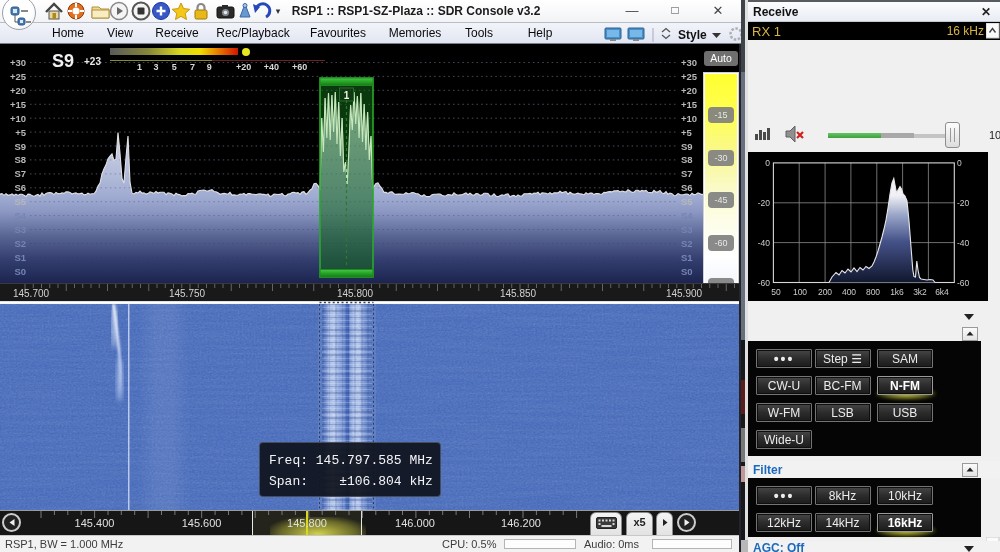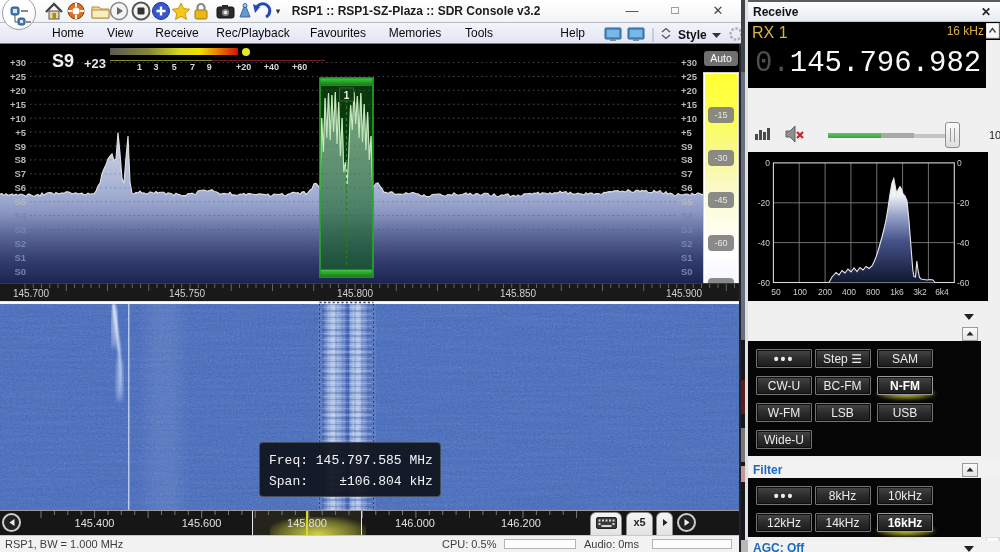--- a/index.html
+++ b/index.html
@@ -11,21 +11,21 @@
 #title{left:284px;top:4px;width:264px;text-align:center;font-size:12px;font-weight:bold;color:#1a1a1a}
 .wbtn{top:2px;width:30px;height:18px;text-align:center;color:#444;font-size:13px;line-height:17px}
 #menubar{left:0;top:23px;width:748px;height:21px;background:linear-gradient(#f2f4fa,#e2e6f2);border-bottom:1px solid #7a7e88}
 .mitem{top:26px;font-size:12px;color:#0a0a0a}
 
 #spec{left:0;top:44px;width:740px;height:239px;background:#000}
 .axl{position:absolute;width:26px;font-size:9.5px;font-weight:bold;color:#b8b8b8;text-align:right}
 .axr{position:absolute;left:681px;width:26px;font-size:9.5px;font-weight:bold;color:#b8b8b8;text-align:left}
 .axb{color:#7585b5}
 #smeter-s9{left:52px;top:51px;font-size:18px;font-weight:bold;color:#f0f0f0}
-#smeter-23{left:84px;top:56px;font-size:13px;font-weight:bold;color:#e8e8e8}
+#smeter-23{left:84px;top:56px;font-size:10px;font-weight:bold;color:#e8e8e8}
 #sgrad{left:110px;top:48px;width:128px;height:7px;background:linear-gradient(90deg,#5a5a5a,#86863a 30%,#d8d820 55%,#f0e000 70%,#e87800 85%,#d82800 97%,#c81800)}
 #sgline1{left:110px;top:60px;width:102px;height:1px;background:#8a8a30}
 #sgline2{left:212px;top:60px;width:113px;height:1px;background:#702020}
 .snum{top:62px;font-size:9px;font-weight:bold;color:#d8d8d8;width:20px;text-align:center}
 #sdot{left:242px;top:48px;width:8px;height:8px;border-radius:50%;background:#e8e820}
 
 #auto{left:704px;top:51px;width:34px;height:15px;background:#6f6f6f;border-radius:3px;color:#fff;font-size:10.5px;text-align:center;line-height:15px}
 #cbar{left:703px;top:72px;width:36px;height:438px;background:#fff;border:1px solid #d0d0d0}
 #cbarg{left:705px;top:74px;width:32px;height:434px;background:linear-gradient(#ffff30 0%,#ffff55 10%,#f8f88e 18%,#fafac6 26%,#fdfde6 33%,#ffffff 42%,#eff3fc 50%,#d8e2f8 57%,#b9caf1 64%,#98afe8 71%,#7690dc 78%,#5672c6 85%,#3a4e9c 92%,#1e2960 100%)}
 .chip{position:absolute;left:708px;width:26px;height:16px;background:rgba(128,128,128,.92);border-radius:4px;color:#e8e8e8;font-size:9px;text-align:center;line-height:16px}
@@ -46,21 +46,21 @@
 
 #status{left:0;top:535px;width:748px;height:17px;background:#f2f2f2;border-top:1px solid #c8c8c8}
 .stext{top:538px;font-size:11px;color:#3c3c3c}
 .sbar{top:539px;height:10px;background:#fdfdfd;border:1px solid #b4b4b4}
 
 #split{left:739px;top:44px;width:9px;height:508px;background:#23252b}
 
 #panel{left:748px;top:0;width:252px;height:552px;background:#f0f0f0;border-top:2px solid #585b60}
 #ptitle{left:748px;top:2px;width:252px;height:20px;background:linear-gradient(#fcfdfe,#e8ecf3);border-bottom:1px solid #c4c8d0;font-size:12px;font-weight:bold;color:#111;padding:3px 0 0 5px}
 #rxbar{left:748px;top:22px;width:252px;height:18px;background:#000}
-#rx1{left:752px;top:24px;font-size:16px;color:#dab340}
+#rx1{left:752px;top:24px;font-size:13px;color:#dab340}
 #rxk{left:900px;top:24px;width:84px;text-align:right;font-size:12px;color:#dab340}
 #freqbox{left:748px;top:40px;width:238px;height:48px;background:#000;font-family:"Liberation Mono",monospace;font-size:29px;color:#f8f8f8;line-height:47px;padding-left:7px;letter-spacing:0}
 #freqbox .dim{color:#4e4e4e}
 #combo{left:751px;top:94px;width:239px;height:19px;background:linear-gradient(#fbfbfb,#ededed);border:1px solid #949ba6;font-size:12px;color:#1a1a1a;text-align:center;line-height:17px}
 #combo .arr{position:absolute;right:7px;top:6px;width:0;height:0;border-left:4.5px solid transparent;border-right:4.5px solid transparent;border-top:5px solid #111}
 #vol100{left:989px;top:129px;font-size:11px;color:#222}
 #agraph{left:748px;top:152px;width:240px;height:149px;background:#000}
 .aglab{position:absolute;font-size:8.5px;color:#cccccc}
 
 .phead{left:748px;width:252px;background:#f2f2f2;font-size:12px;font-weight:bold;color:#1b6abe;padding-left:5px}
@@ -139,21 +139,21 @@
 <div class="abs wbtn" style="left:617px">—</div>
 <div class="abs wbtn" style="left:660px;font-size:12px">□</div>
 <div class="abs wbtn" style="left:703px">✕</div>
 <div class="abs mitem" style="left:23px;width:90px;text-align:center">Home</div>
 <div class="abs mitem" style="left:75px;width:90px;text-align:center">View</div>
 <div class="abs mitem" style="left:132px;width:90px;text-align:center">Receive</div>
 <div class="abs mitem" style="left:208px;width:90px;text-align:center">Rec/Playback</div>
 <div class="abs mitem" style="left:293px;width:90px;text-align:center">Favourites</div>
 <div class="abs mitem" style="left:370px;width:90px;text-align:center">Memories</div>
 <div class="abs mitem" style="left:434px;width:90px;text-align:center">Tools</div>
-<div class="abs mitem" style="left:495px;width:90px;text-align:right">Help</div>
+<div class="abs mitem" style="left:495px;width:90px;text-align:center">Help</div>
 <svg class="abs" style="left:604px;top:27px" width="140" height="16">
 <g>
         <rect x="1" y="1" width="16" height="11" rx="1" fill="#4a90c8" stroke="#2a6090"></rect>
         <rect x="3" y="3" width="12" height="7" fill="#78b8e8"></rect>
         <rect x="6" y="12" width="6" height="2" fill="#888"></rect>
       </g>
 <g transform="translate(23,0)">
         <rect x="1" y="1" width="16" height="11" rx="1" fill="#4a90c8" stroke="#2a6090"></rect>
         <rect x="3" y="3" width="12" height="7" fill="#78b8e8"></rect>
         <rect x="6" y="12" width="6" height="2" fill="#888"></rect>
@@ -580,21 +580,20 @@
     <div class="abs" id="rx1">RX 1</div>
     <div class="abs" id="rxk">16 kHz</div>
 <svg class="abs" id="sup" style="left:986px;top:23px" width="14" height="16">
       <rect x="0" y="0" width="13" height="15" fill="#fafafa" stroke="#c8c8c8"></rect>
       <path d="M3.5 9.5 L6.5 5.5 L9.5 9.5" stroke="#444" stroke-width="1.4" fill="none"></path>
     </svg>
 <svg class="abs" id="sdn" style="left:986px;top:537px" width="14" height="15">
       <rect x="0" y="0" width="13" height="14" fill="#fafafa" stroke="#c8c8c8"></rect>
       <path d="M3.5 5.5 L6.5 9.5 L9.5 5.5" stroke="#444" stroke-width="1.4" fill="none"></path>
     </svg>
-<div class="abs" id="freqbox"><span class="dim">0.</span>145.796.982</div>
 <svg class="abs" style="left:753px;top:124px" width="52" height="20">
 <g fill="#4a4a4a">
 <rect x="2" y="10" width="3" height="6"></rect>
         <rect x="6" y="6" width="3" height="10"></rect>
         <rect x="10" y="8" width="3" height="8"></rect>
         <rect x="14" y="4" width="3" height="12"></rect>
 </g>
 <g transform="translate(32,0)">
         <path d="M1 7 h4 l5 -5 v16 l-5 -5 h-4 Z" fill="#909090" stroke="#606060"></path>
         <path d="M12 8 l6 6 M18 8 l-6 6" stroke="#d02020" stroke-width="2.2"></path>

